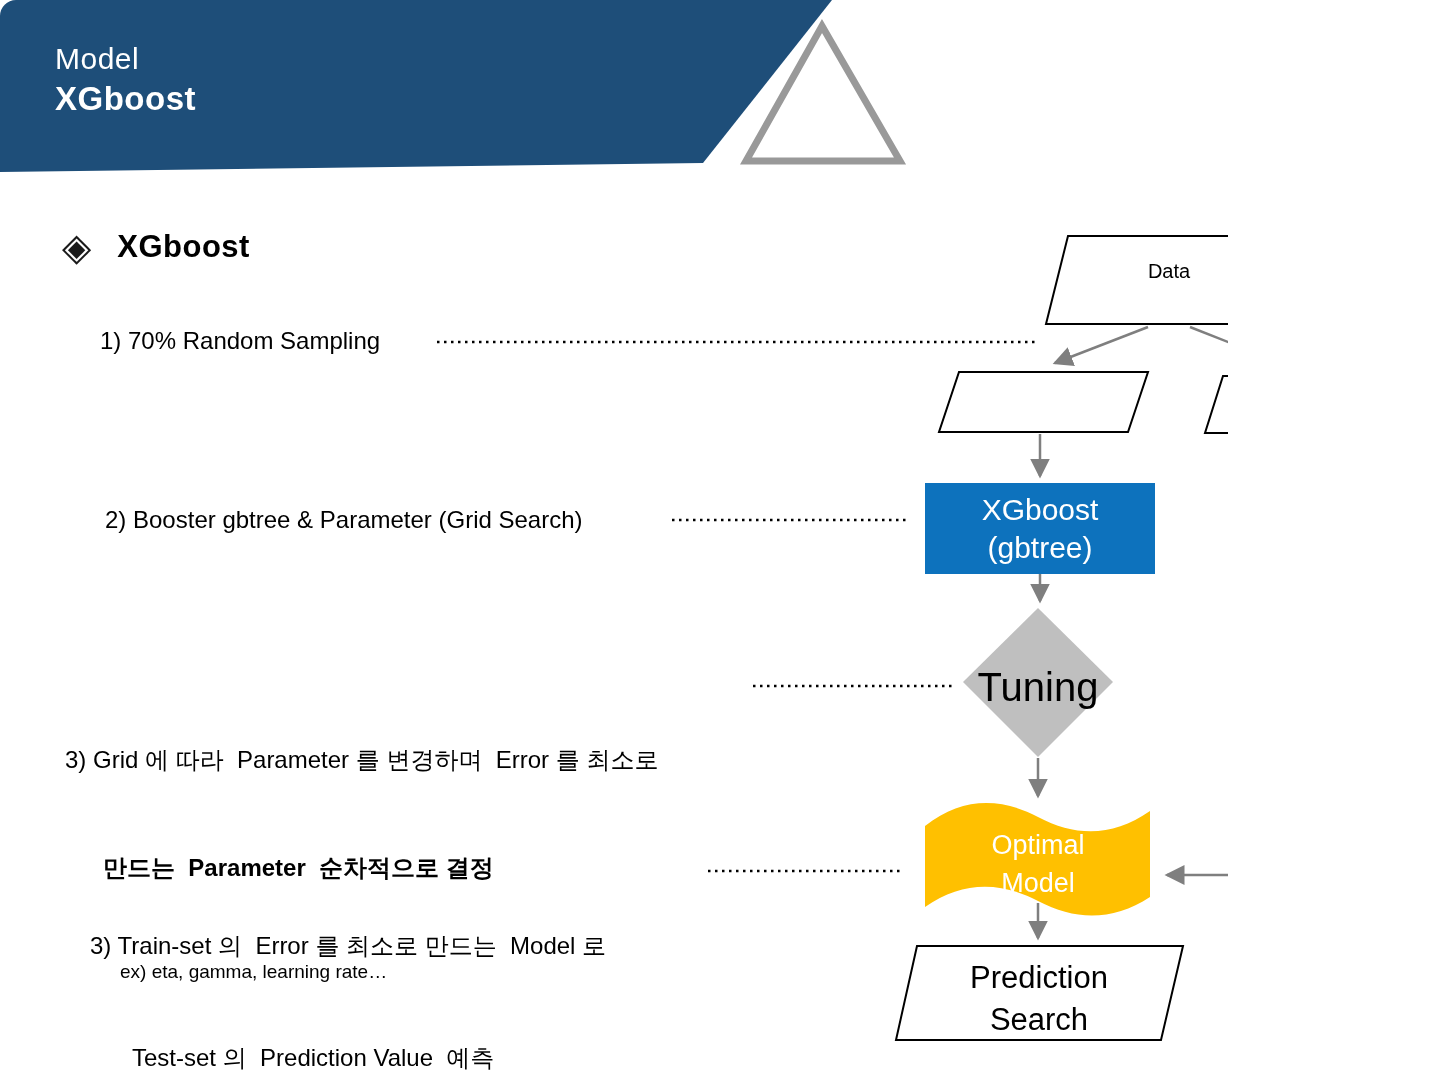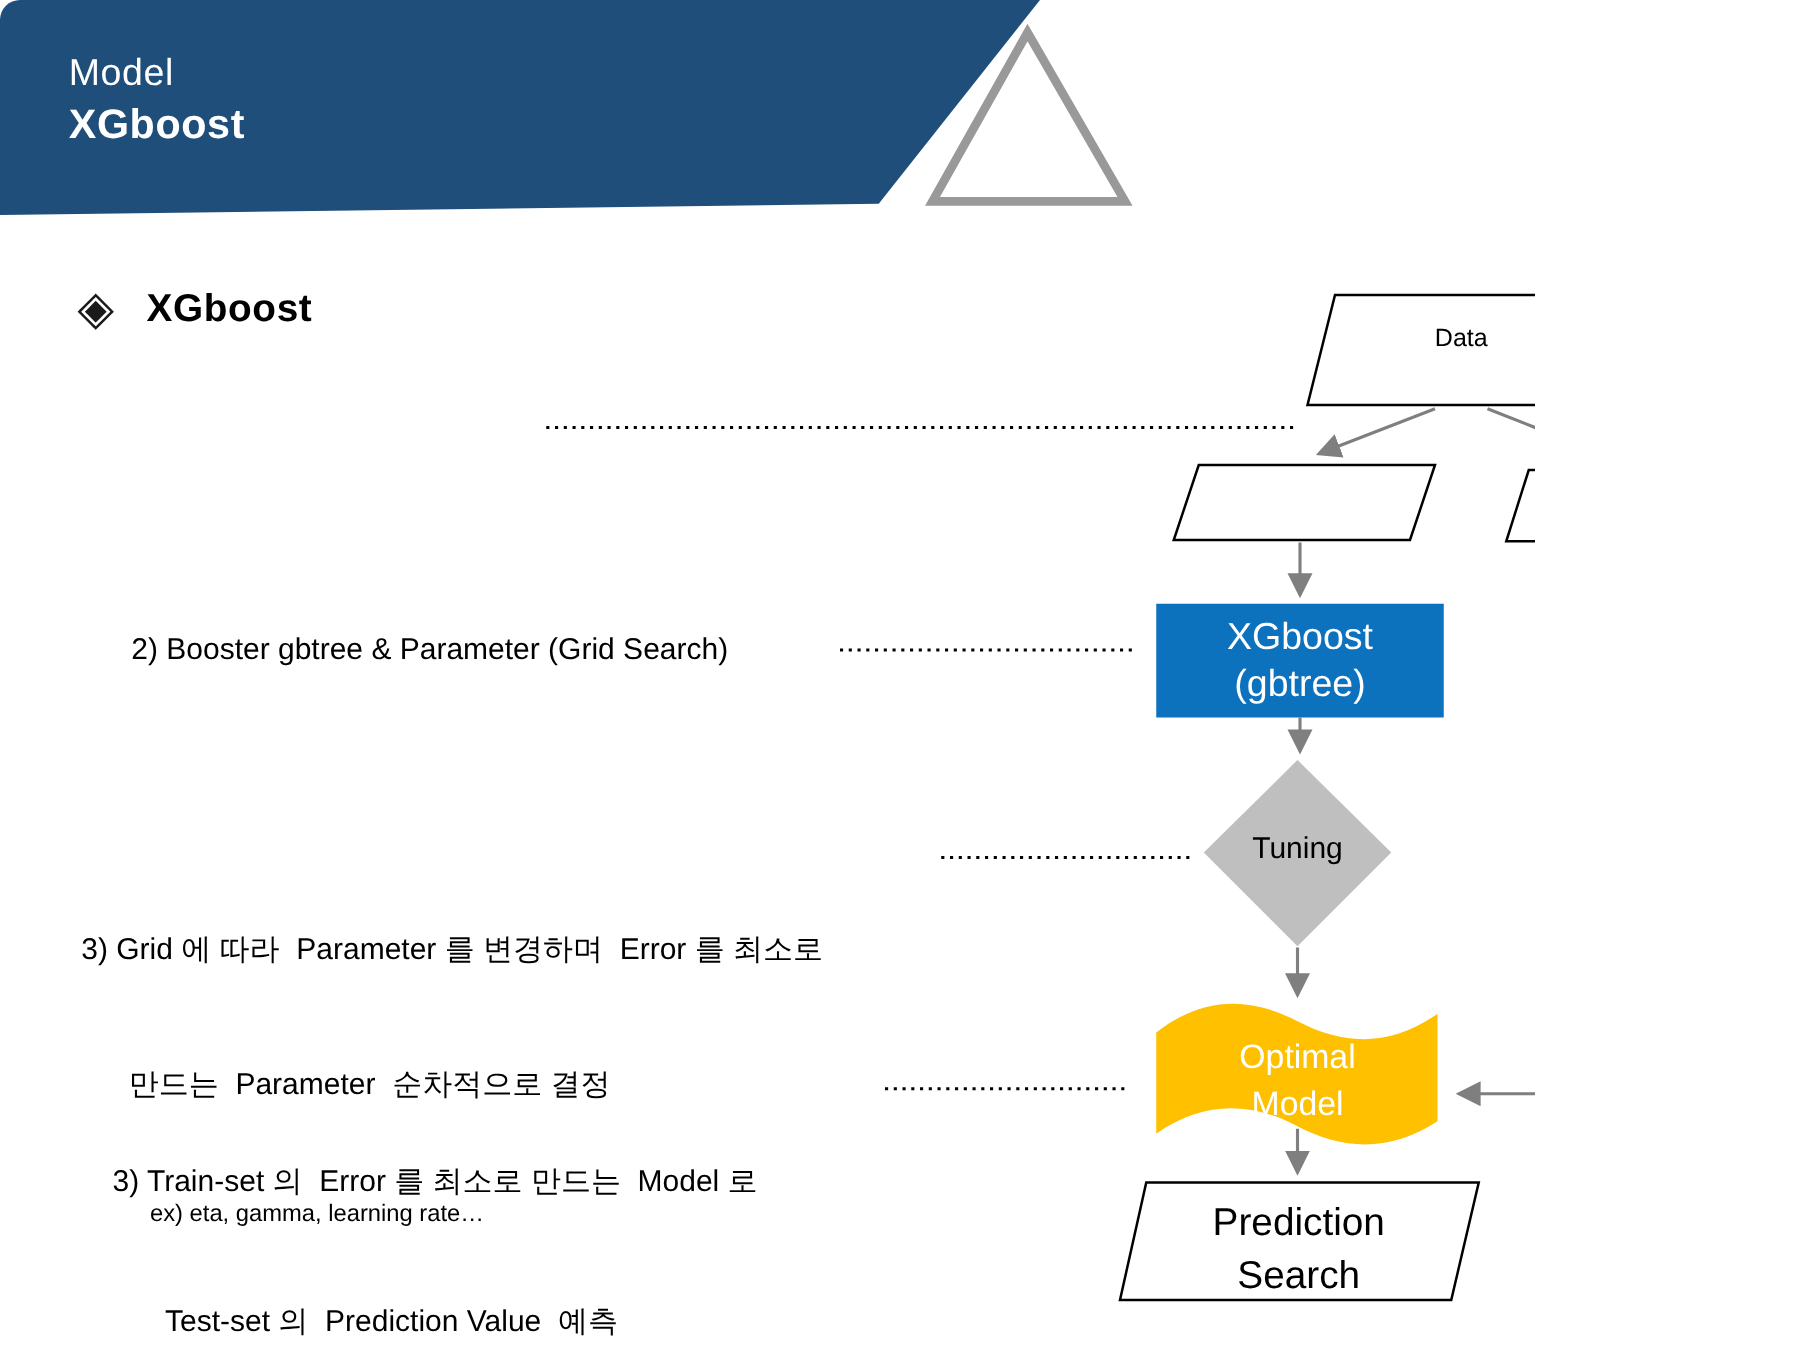--- a/index.html
+++ b/index.html
@@ -8,51 +8,52 @@
   .abs{position:absolute;}
   .hdr-sub{left:55px;top:42px;color:#ffffff;font-size:30px;letter-spacing:.5px;}
   .hdr-title{left:55px;top:80px;color:#ffffff;font-size:33px;font-weight:bold;letter-spacing:.5px;}
   .section-row{left:62px;top:228px;display:flex;align-items:center;gap:26px;}
   .section-bullet{font-size:38px;color:#1a1a1a;line-height:1;}
   .section-title{font-size:31px;font-weight:bold;color:#000;letter-spacing:.5px;}
   .ann{color:#000;white-space:pre;}
   .ann-1{left:100px;top:327px;font-size:24px;}
   .ann-2{left:105px;top:506px;font-size:24px;}
   .ann-3{left:65px;top:670px;font-size:24px;line-height:1.5;}
-  .ann-3 .l2{padding-left:38px;}
+  .ann-3 .l2{padding-left:38px;font-weight:bold;}
   .ann-3 .l3{padding-left:55px;font-size:19px;}
   .ann-4{left:90px;top:853px;font-size:24px;line-height:1.55;}
   .ann-4 .l2{padding-left:42px;}
   .diagram-svg{left:0;top:0;}
   .node-label{text-align:center;color:#000;}
   .lbl-data{left:1069px;top:260px;width:200px;font-size:20px;}
   .lbl-train{left:943px;top:385px;width:200px;font-size:30px;}
   .lbl-test{left:1201px;top:388px;width:200px;font-size:30px;}
   .lbl-xgboost{left:925px;top:491px;width:230px;font-size:30px;color:#ffffff;line-height:1.25;}
-  .lbl-tuning{left:938px;top:665px;width:200px;font-size:24px;}
+  .lbl-tuning{left:938px;top:665px;width:200px;font-size:40px;}
   .lbl-optimal{left:938px;top:827px;width:200px;font-size:27px;color:#ffffff;line-height:1.4;}
   .lbl-prediction{left:919px;top:957px;width:240px;font-size:31px;line-height:1.35;}
 </style>
 </head>
 <body>
 
 <div class="slide">
 
   <svg class="abs" style="left:0;top:0;" width="1440" height="185">
     <polygon points="0,0 832,0 703,163 0,172" fill="#1e4e79"></polygon>
     <polygon points="822,26 900,161 746,161" fill="#ffffff" stroke="#999999" stroke-width="7"></polygon>
   </svg>
   <div class="abs hdr-sub">Model</div>
   <div class="abs hdr-title">XGboost</div>
 
   <div class="abs section-row">
     <span class="section-bullet">◈</span>
     <span class="section-title">XGboost</span>
   </div>
 
+  <div class="abs ann ann-1">1) 70% Random Sampling</div>
   <div class="abs ann ann-2">2) Booster gbtree &amp; Parameter (Grid Search)</div>
   <div class="abs ann ann-3">
     <div class="l1">3) Grid 에 따라  Parameter 를 변경하며  Error 를 최소로</div>
     <div class="l2">만드는  Parameter  순차적으로 결정</div>
     <div class="l3">ex) eta, gamma, learning rate…</div>
   </div>
   <div class="abs ann ann-4">
     <div class="l1">3) Train-set 의  Error 를 최소로 만드는  Model 로</div>
     <div class="l2">Test-set 의  Prediction Value  예측</div>
   </div>

